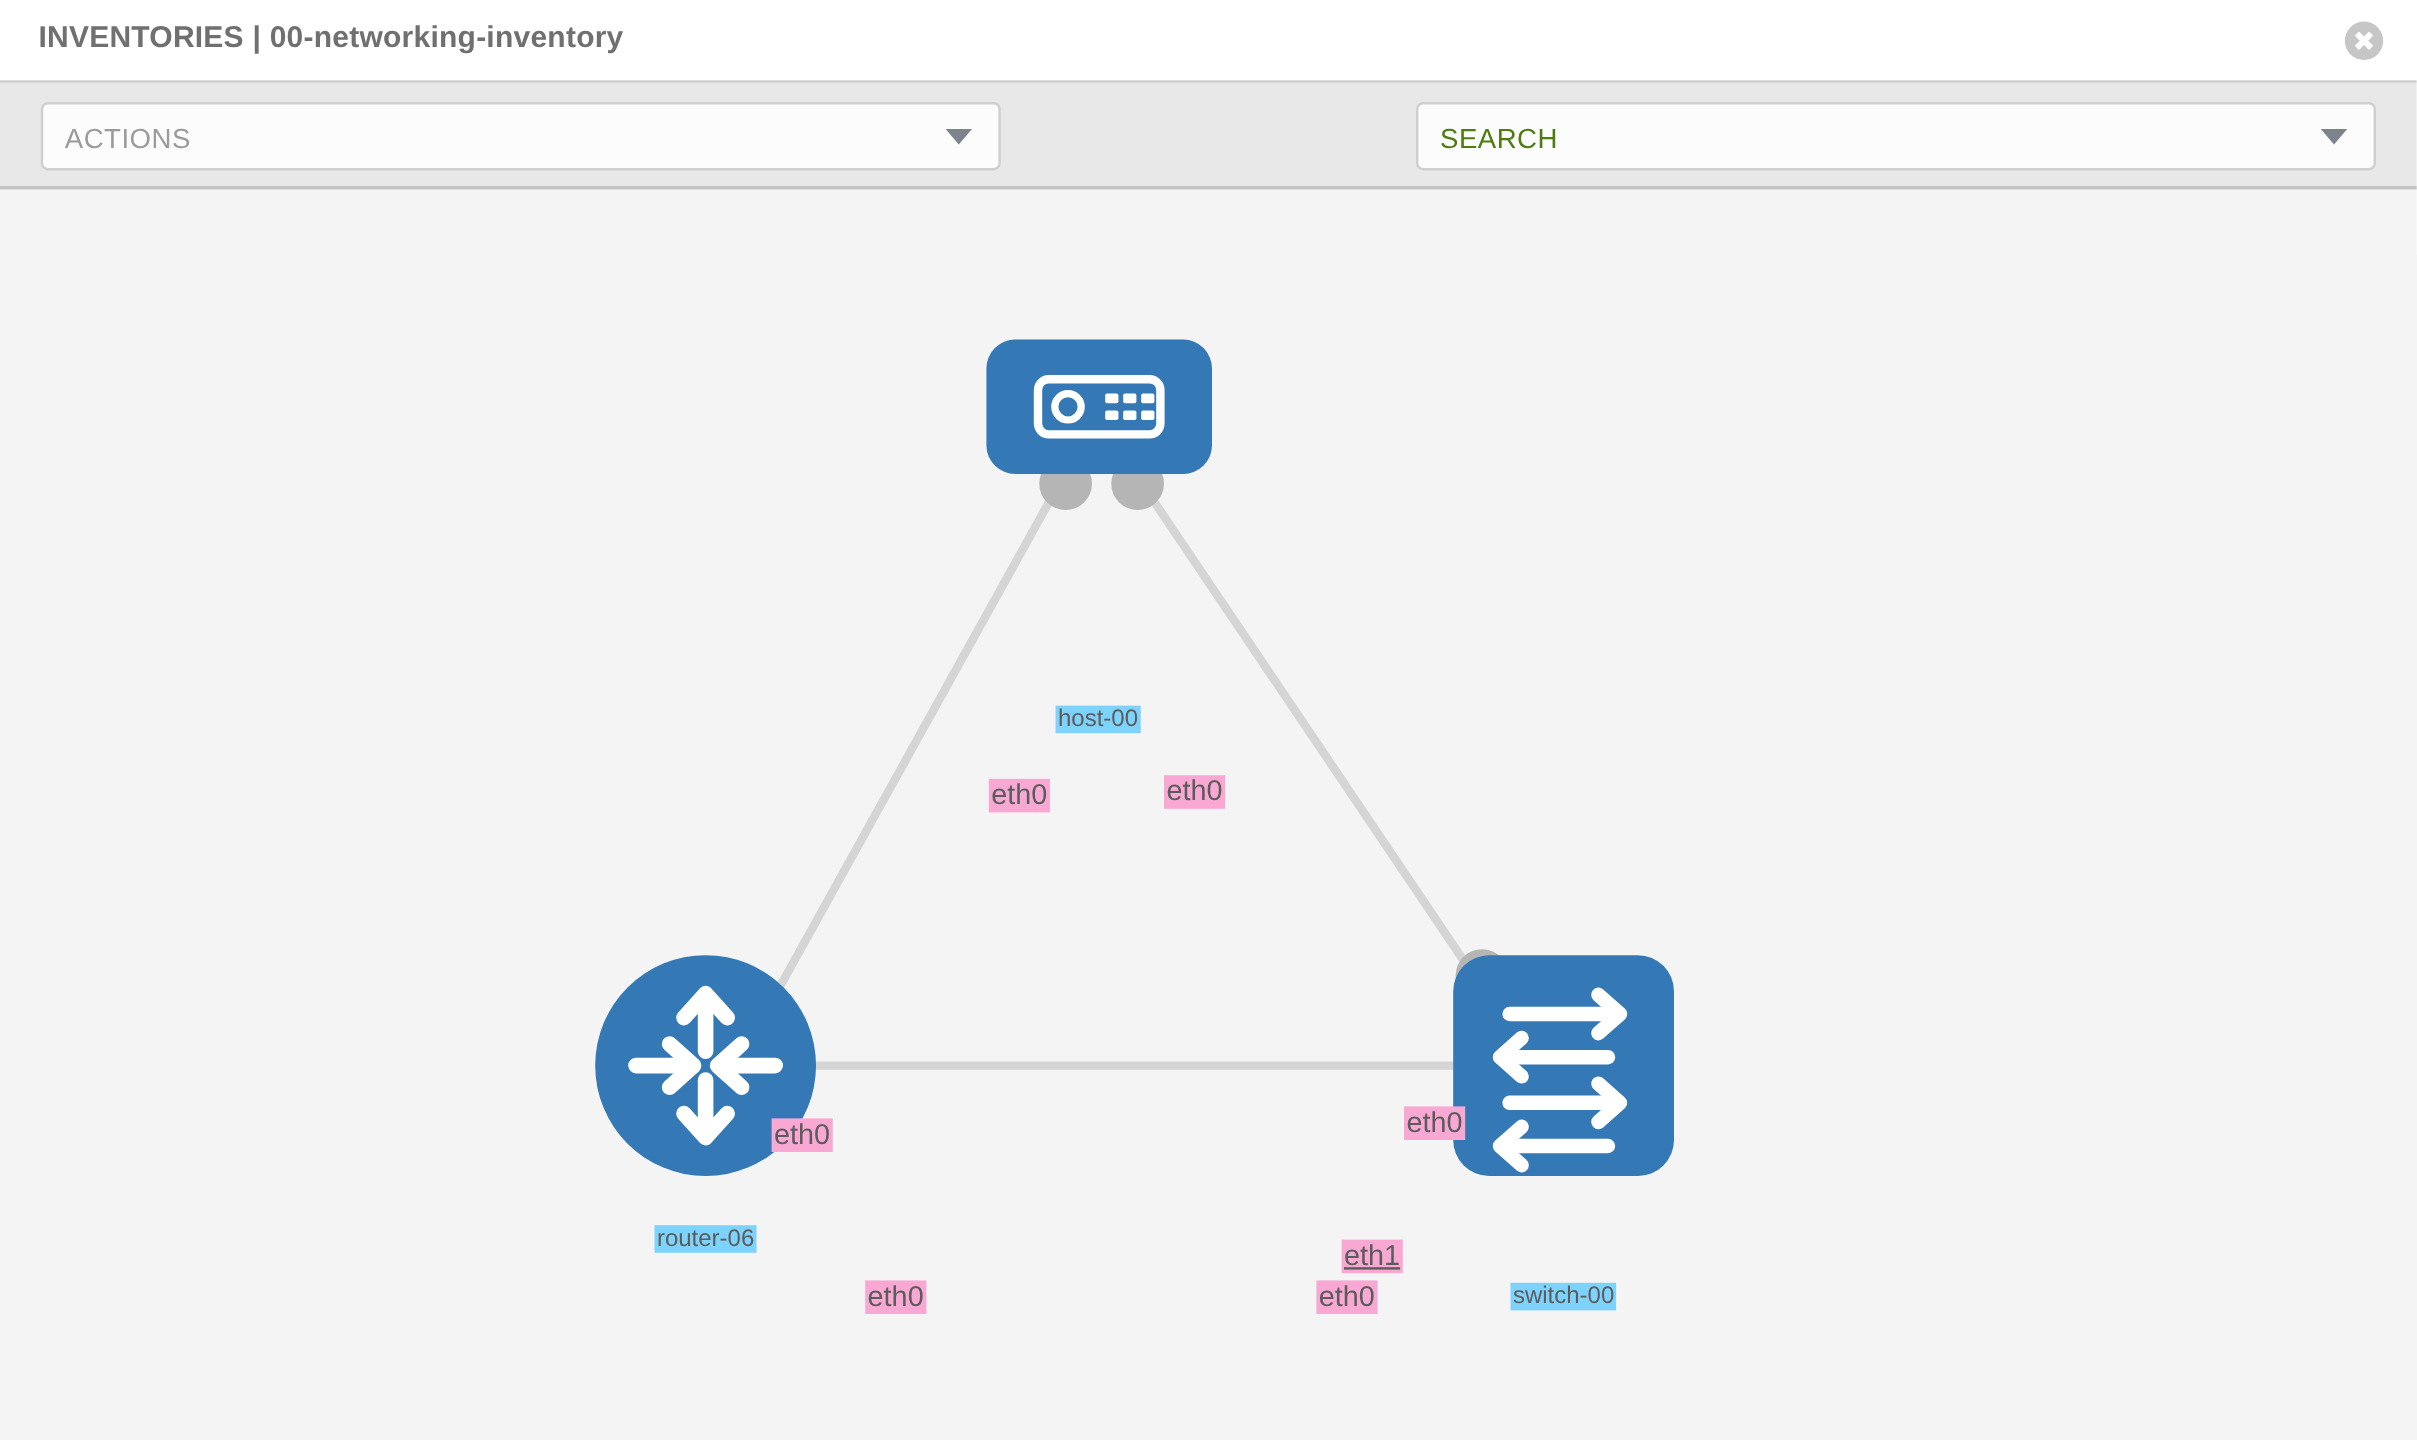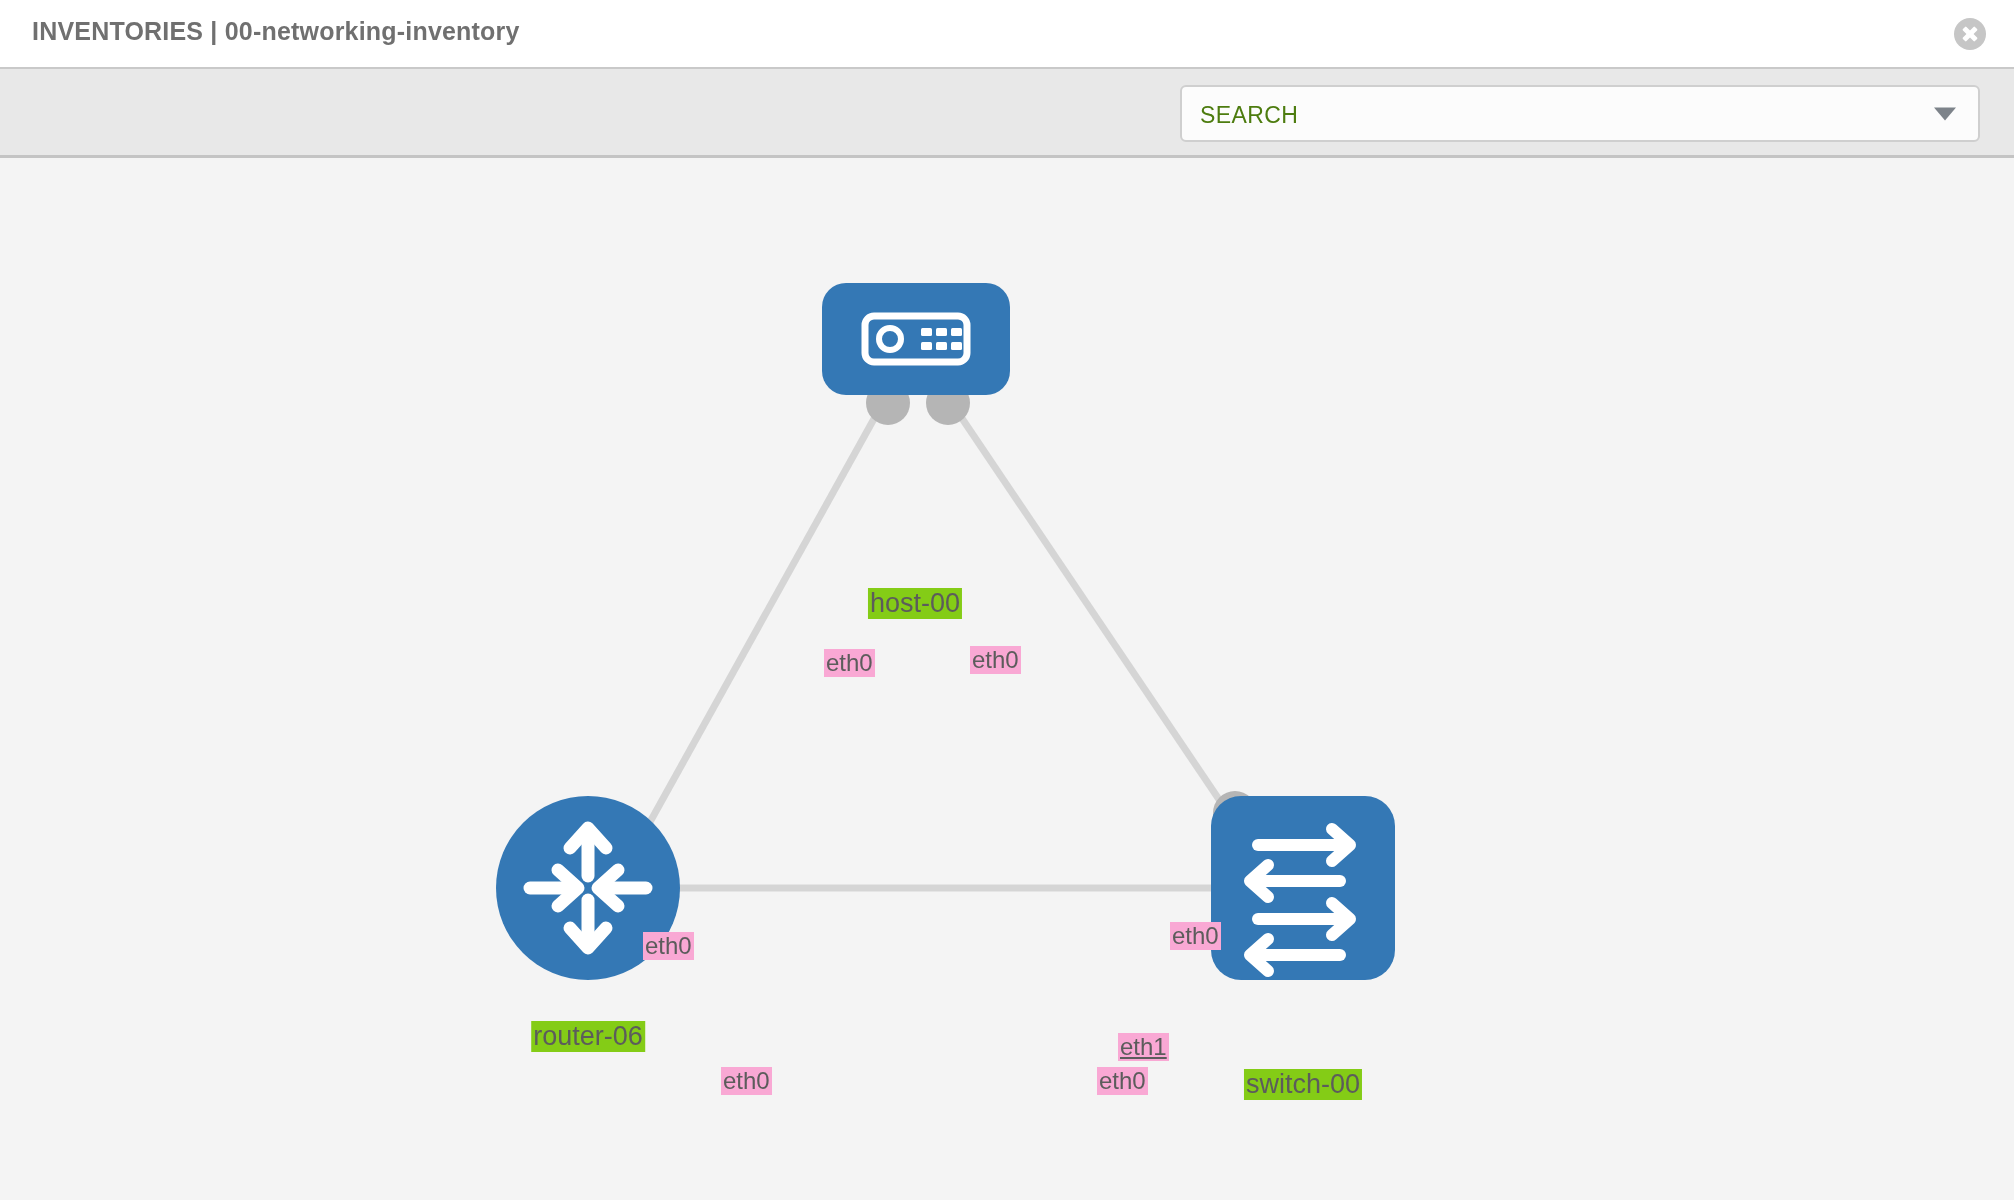--- a/index.html
+++ b/index.html
@@ -140,23 +140,23 @@
   }
   .topology-svg {
     position: absolute;
     left: 0; top: 0;
     width: 2014px;
     height: 1042px;
   }
 
   .node-label {
     position: absolute;
-    font-size: 27px;
+    font-size: 20px;
     color: #5c5c5c;
-    background: #84cc16;
+    background: #7dd3fc;
     white-space: nowrap;
     padding: 0 2px;
     transform: translateX(-50%);
     cursor: pointer;
   }
   .iface-label {
     position: absolute;
     font-size: 24px;
     color: #5c5c5c;
     background: #f9a8d4;
@@ -171,20 +171,24 @@
 
 <div id="app">
 
   <div class="header">
     <div class="header-title">INVENTORIES | 00-networking-inventory</div>
     <div class="close-btn"></div>
   </div>
 
   <div class="toolbar">
 
+    <div class="actions-select">
+      <span class="label">ACTIONS</span>
+      <span class="caret"></span>
+    </div>
 
     <span class="tool-icon wrench">
       <svg width="46" height="46" viewBox="0 0 46 46">
         <g fill="#7d838a">
           <path d="M30.5 6.5 a12 12 0 1 0 5.6 17.6 l-6.5 -3.8 a5.5 5.5 0 0 1 -1.6 -7.4 l6.5 3.8 z" transform="rotate(28 28 16)"></path>
           <rect x="7" y="28.5" width="22" height="6.5" rx="2.6" transform="rotate(-45 18 31.5)"></rect>
           <circle cx="10.5" cy="36.5" r="3.3"></circle>
         </g>
       </svg>
     </span>

